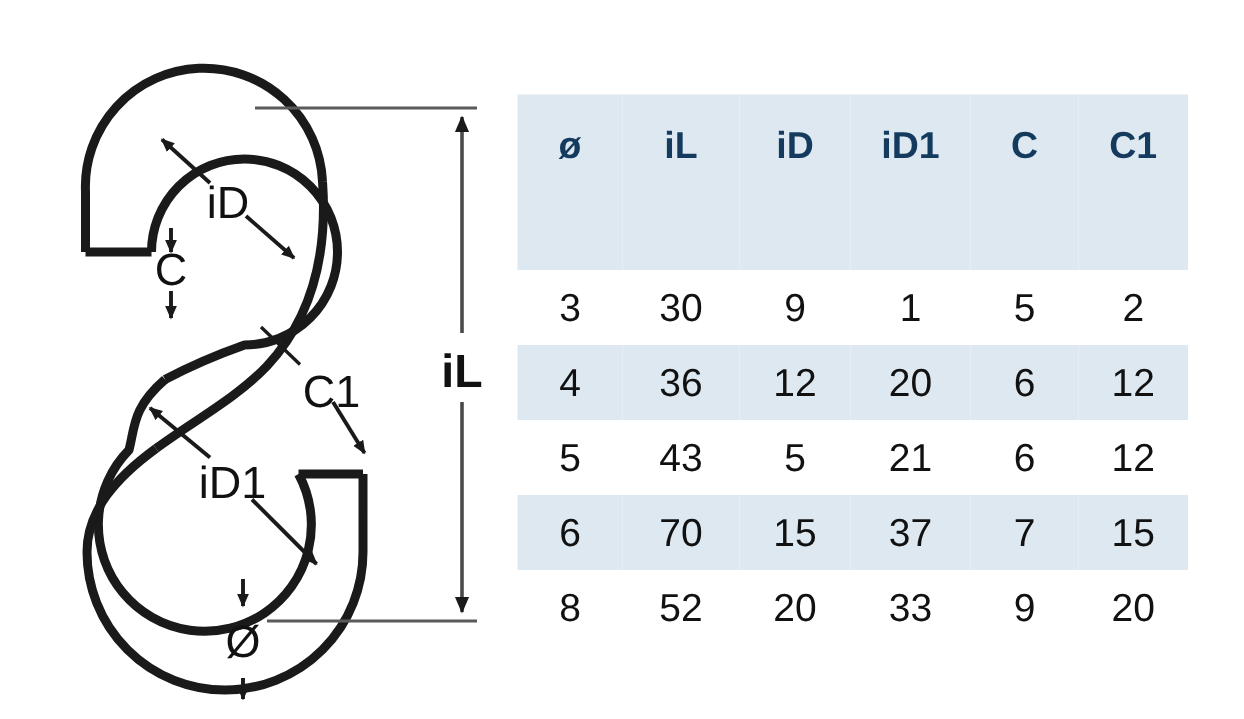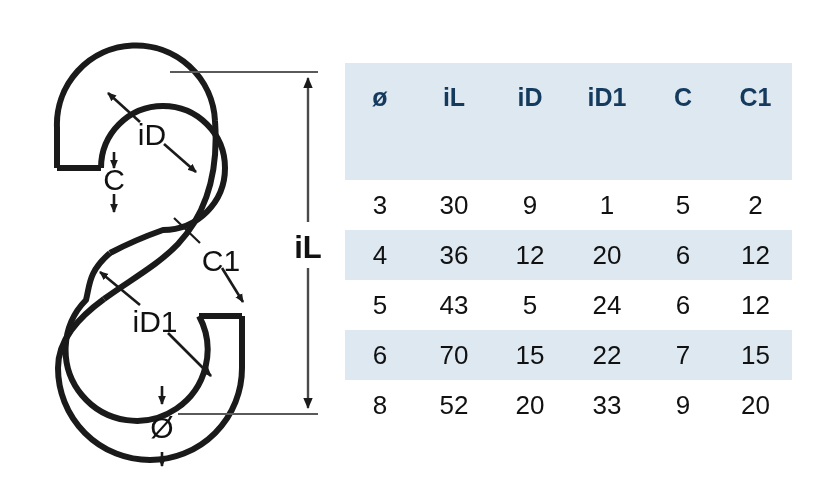--- a/index.html
+++ b/index.html
@@ -180,29 +180,29 @@
           <td>36</td>
           <td>12</td>
           <td>20</td>
           <td>6</td>
           <td>12</td>
         </tr>
         <tr>
           <td>5</td>
           <td>43</td>
           <td>5</td>
-          <td>24</td>
+          <td>21</td>
           <td>6</td>
           <td>12</td>
         </tr>
         <tr class="alt">
           <td>6</td>
           <td>70</td>
           <td>15</td>
-          <td>22</td>
+          <td>37</td>
           <td>7</td>
           <td>15</td>
         </tr>
         <tr>
           <td>8</td>
           <td>52</td>
           <td>20</td>
           <td>33</td>
           <td>9</td>
           <td>20</td>

